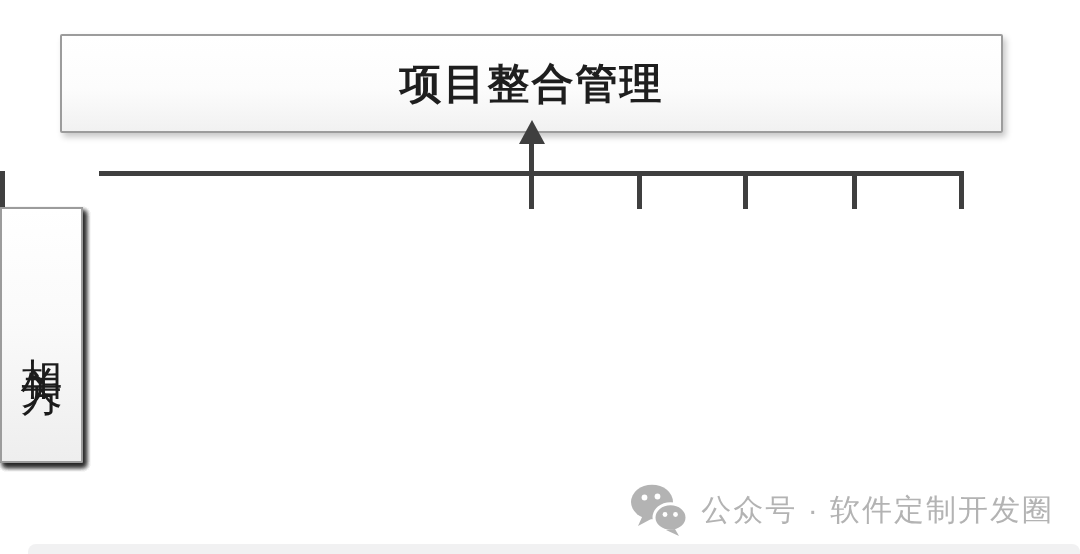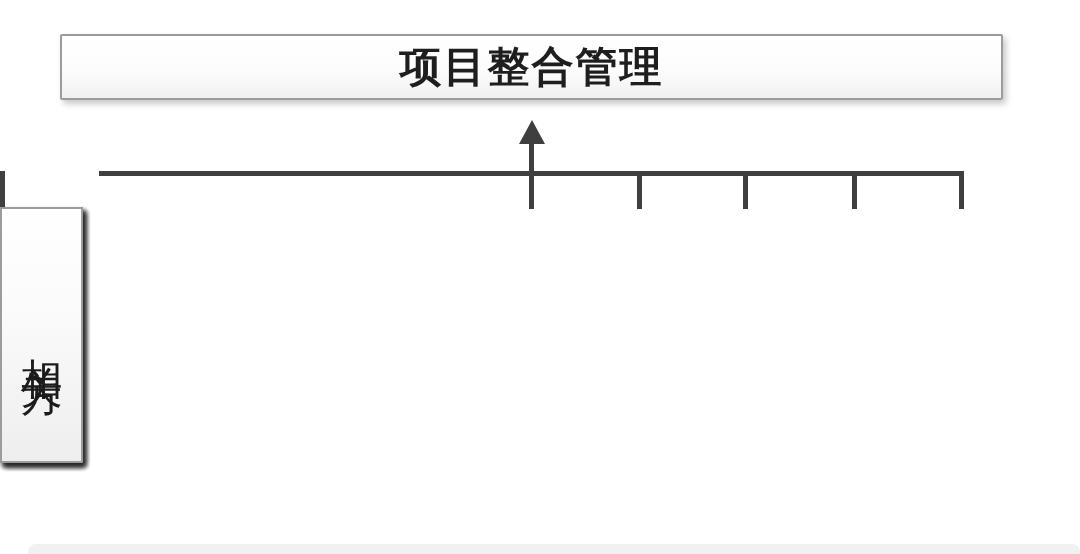--- a/index.html
+++ b/index.html
@@ -6,21 +6,21 @@
   html, body { background: #ffffff; }
   body {
     font-family: "Liberation Sans", sans-serif;
     width: 1080px; height: 554px;
     position: relative; overflow: hidden;
   }
   #canvas { position: absolute; inset: 0; background: #ffffff; }
 
   
   .root-box {
-    position: absolute; left: 60px; top: 34px; width: 943px; height: 66px;
+    position: absolute; left: 60px; top: 34px; width: 943px; height: 99px;
     border: 2px solid #9c9c9c; border-radius: 2px;
     background: linear-gradient(180deg, #ffffff 0%, #fcfcfc 55%, #f1f1f1 100%);
     box-shadow: 3px 4px 6px rgba(0,0,0,0.22);
     display: flex; align-items: center; justify-content: center;
   }
   .root-box span {
     font-size: 42px; font-weight: 600; color: #1e1e1e; letter-spacing: 2px;
   }
 
   
@@ -133,16 +133,35 @@
   <div class="branch">
     <span>风险</span>
   </div>
   <div class="branch">
     <span>采购</span>
   </div>
   <div class="branch">
     <span>相关方</span>
   </div>
 
+  <div class="watermark">
+    <span>
+      <svg width="60" height="52" viewBox="0 0 60 52" xmlns="http://www.w3.org/2000/svg">
+        <g fill="#b3b3b3">
+          <ellipse cx="23" cy="18" rx="21" ry="17.2"></ellipse>
+          <path d="M14 31 L9 42 L24 34 Z"></path>
+        </g>
+        <circle cx="15.5" cy="13.5" r="2.9" fill="#ffffff"></circle>
+        <circle cx="28.5" cy="12.5" r="2.9" fill="#ffffff"></circle>
+        <g>
+          <ellipse cx="41.5" cy="33.5" rx="16.5" ry="13.8" fill="#b3b3b3" stroke="#ffffff" stroke-width="3"></ellipse>
+          <path d="M46 45 L50 52 L37 46 Z" fill="#b3b3b3"></path>
+          <circle cx="36" cy="30.5" r="2.4" fill="#ffffff"></circle>
+          <circle cx="46.5" cy="30.5" r="2.4" fill="#ffffff"></circle>
+        </g>
+      </svg>
+    </span>
+    <span class="wm-text">公众号 · 软件定制开发圈</span>
+  </div>
 
   <div class="bottom-strip"></div>
 
 </div>
 
 </body></html>

